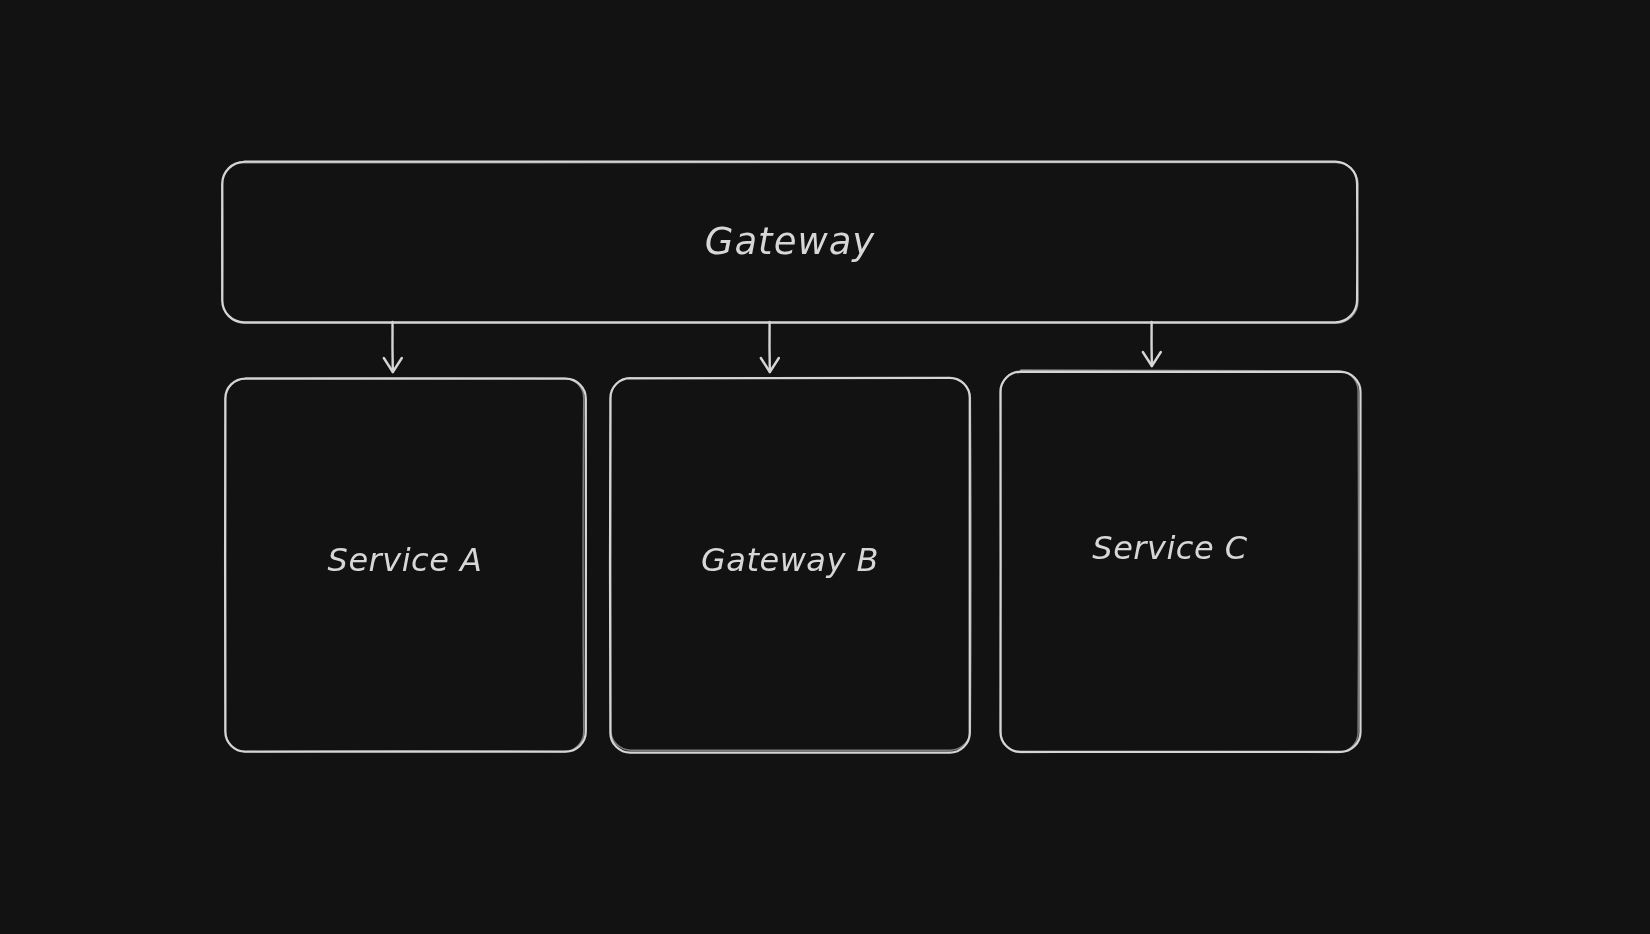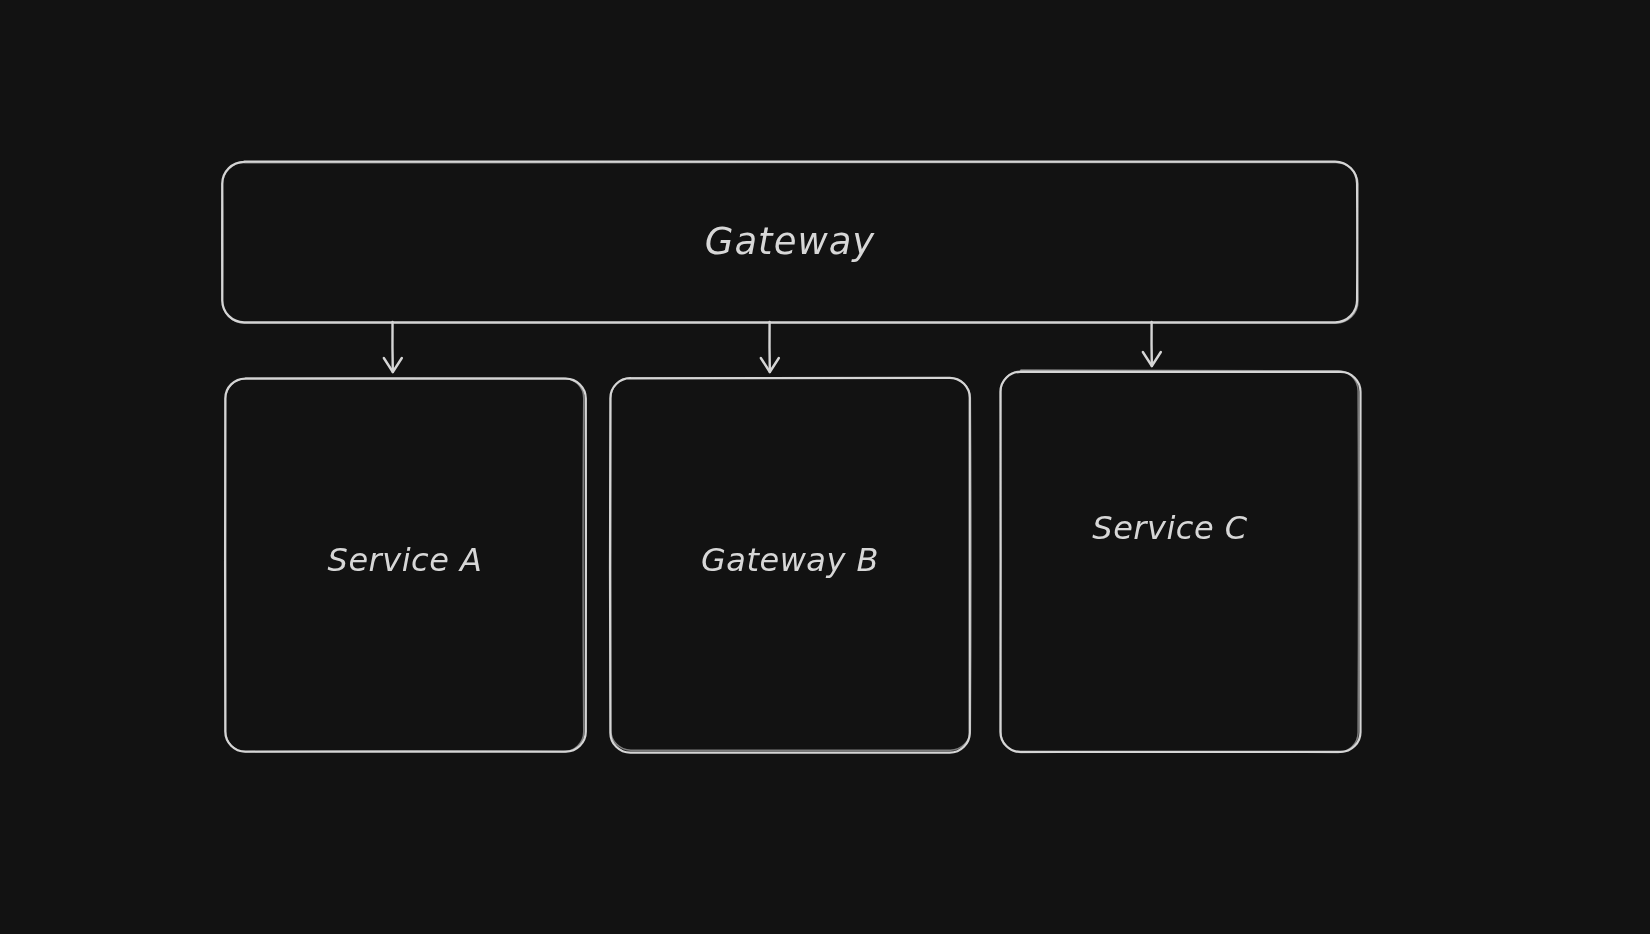--- a/index.html
+++ b/index.html
@@ -73,21 +73,21 @@
         <path d="M 760.83 358.00 L 769.83 372.00 L 778.83 358.00" stroke-width="2.4"></path>
         <path d="M 1151.61 322 Q 1151.38 344.00 1151.84 366" stroke-width="2.4"></path>
         <path d="M 1142.84 352.00 L 1151.84 366.00 L 1160.84 352.00" stroke-width="2.4"></path>
       </g>
   </svg>
 
   <div id="labels-layer">
       <div class="node-label title" style="left: 790px; top: 241px;">Gateway</div>
       <div class="node-label service" style="left: 405px; top: 560px;">Service A</div>
       <div class="node-label service" style="left: 790px; top: 560px;">Gateway B</div>
-      <div class="node-label service" style="left: 1170px; top: 528px;">Service C</div>
+      <div class="node-label service" style="left: 1170px; top: 548px;">Service C</div>
     </div>
   <div id="hit-layer">
       <div class="hit-area" style="left: 222px; top: 161px; width: 1135px; height: 161px;"></div>
       <div class="hit-area" style="left: 225px; top: 378px; width: 360px; height: 374px;"></div>
       <div class="hit-area" style="left: 610px; top: 378px; width: 360px; height: 374px;"></div>
       <div class="hit-area" style="left: 1000px; top: 372px; width: 360px; height: 380px;"></div>
       <div class="hit-area" style="left: 381px; top: 322px; width: 24px; height: 50px;"></div>
       <div class="hit-area" style="left: 758px; top: 322px; width: 24px; height: 50px;"></div>
       <div class="hit-area" style="left: 1140px; top: 322px; width: 24px; height: 44px;"></div>
     </div>

